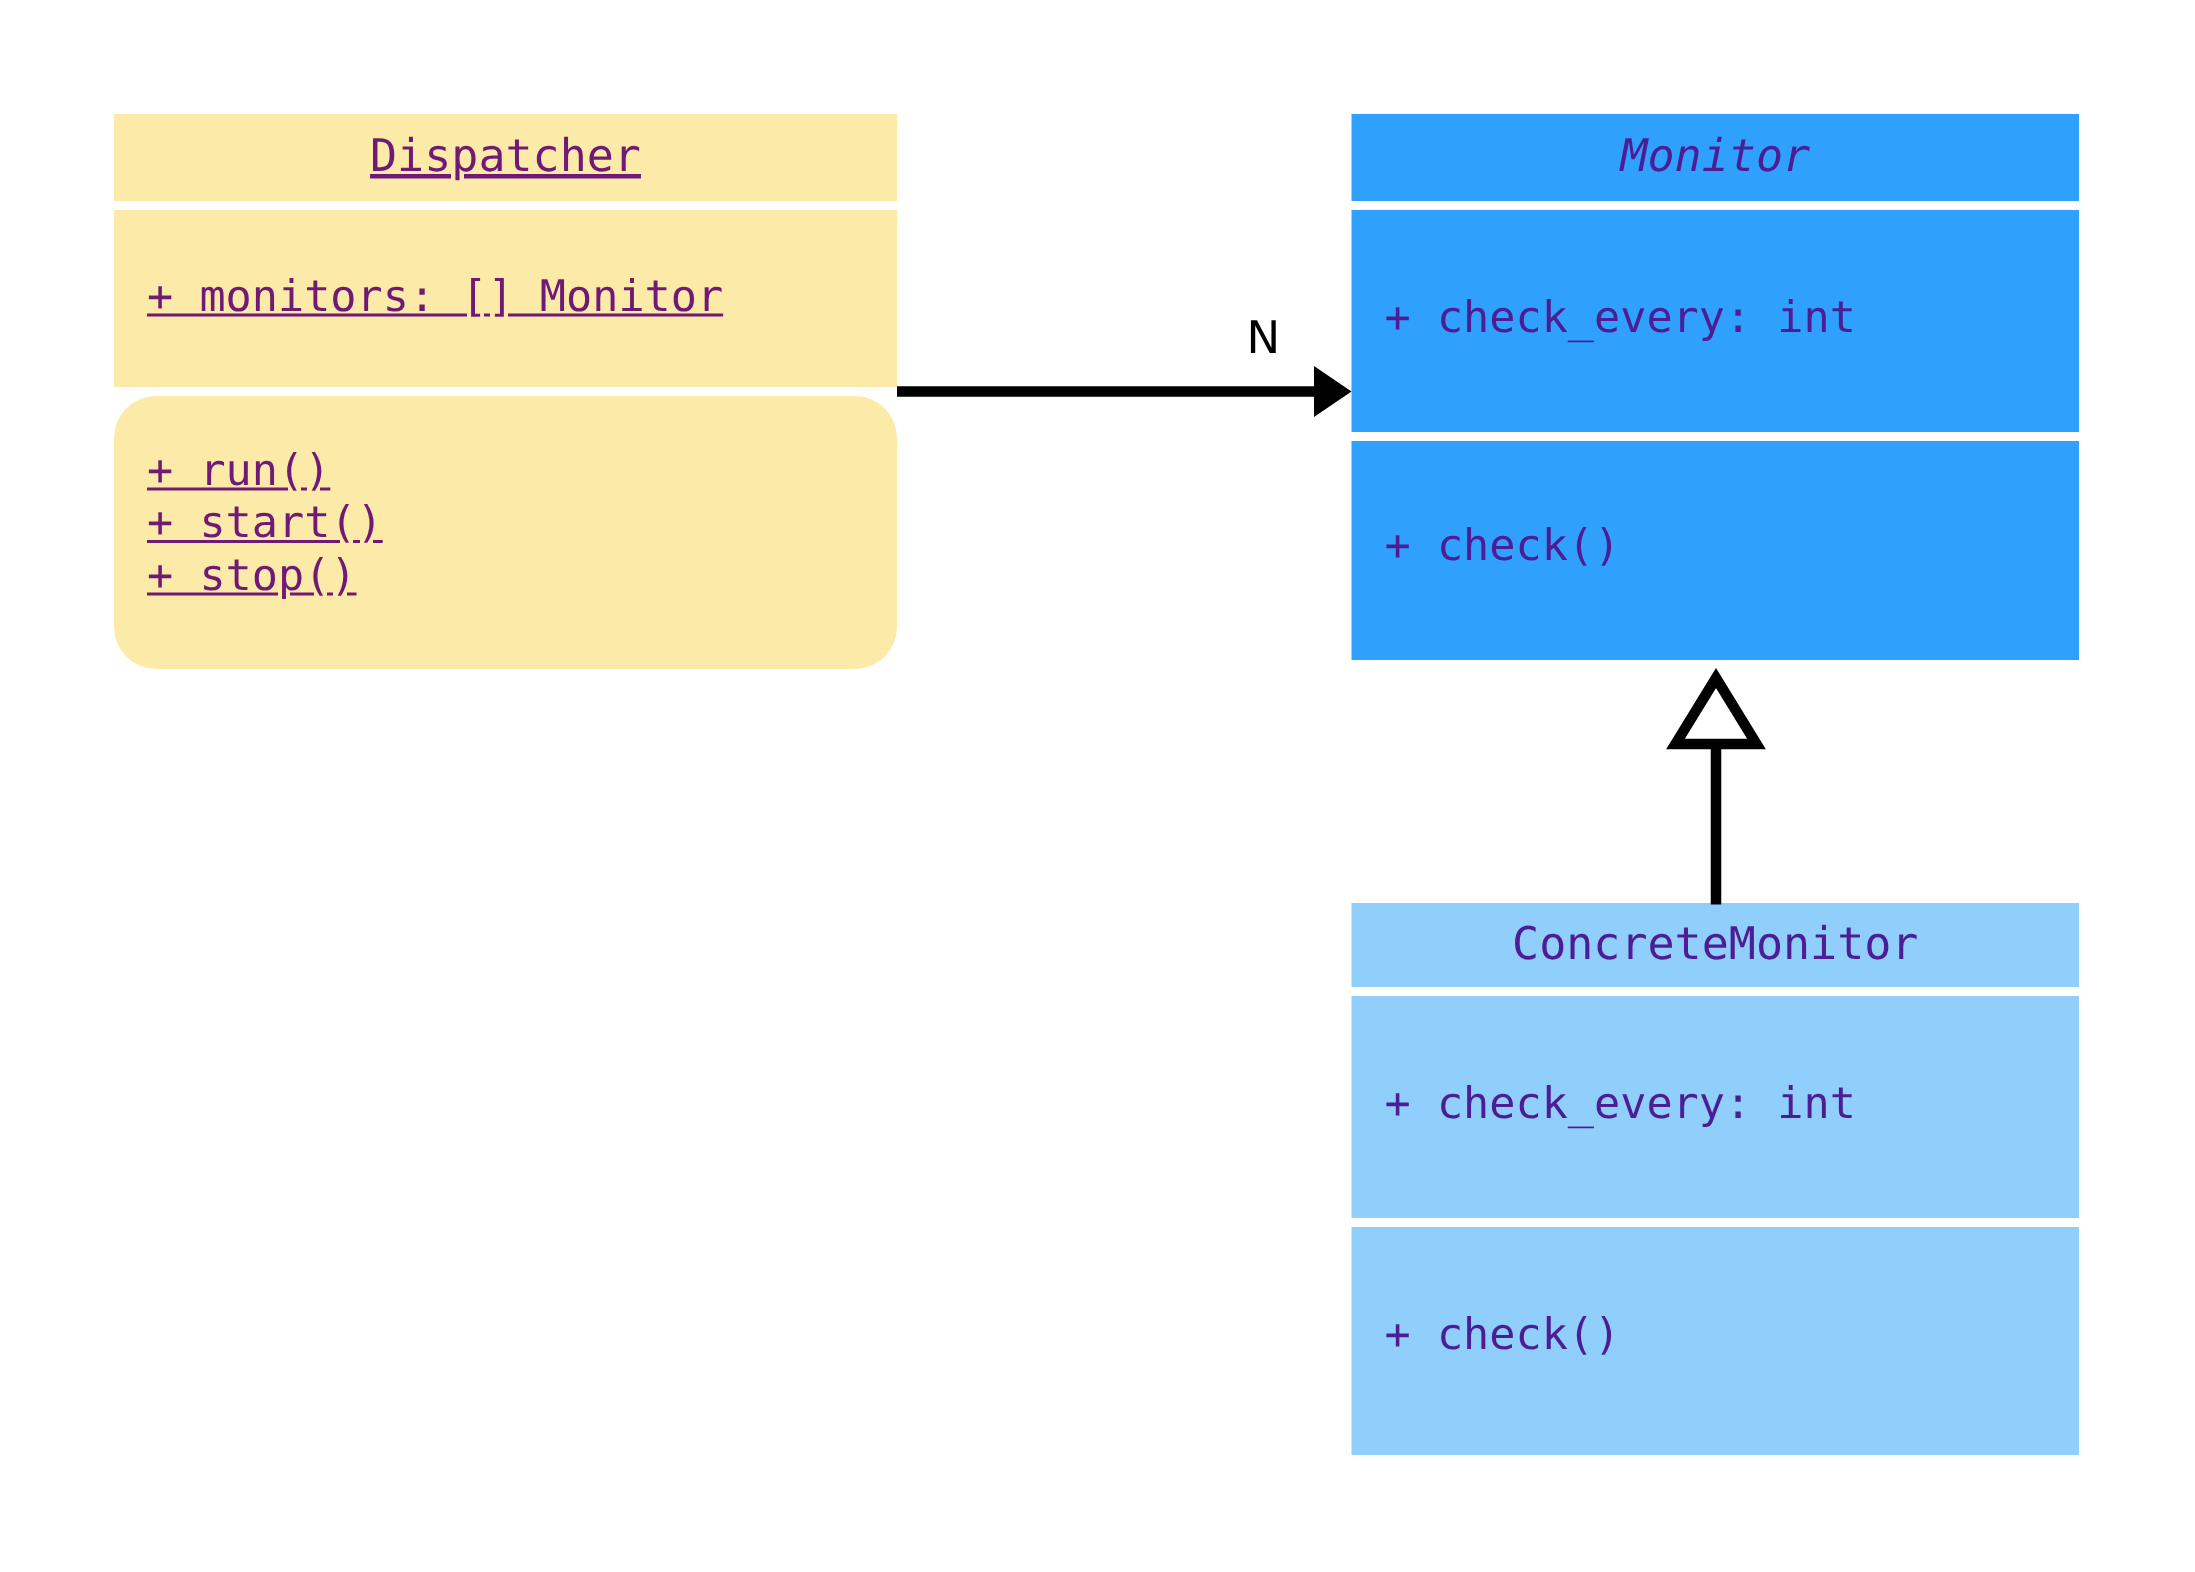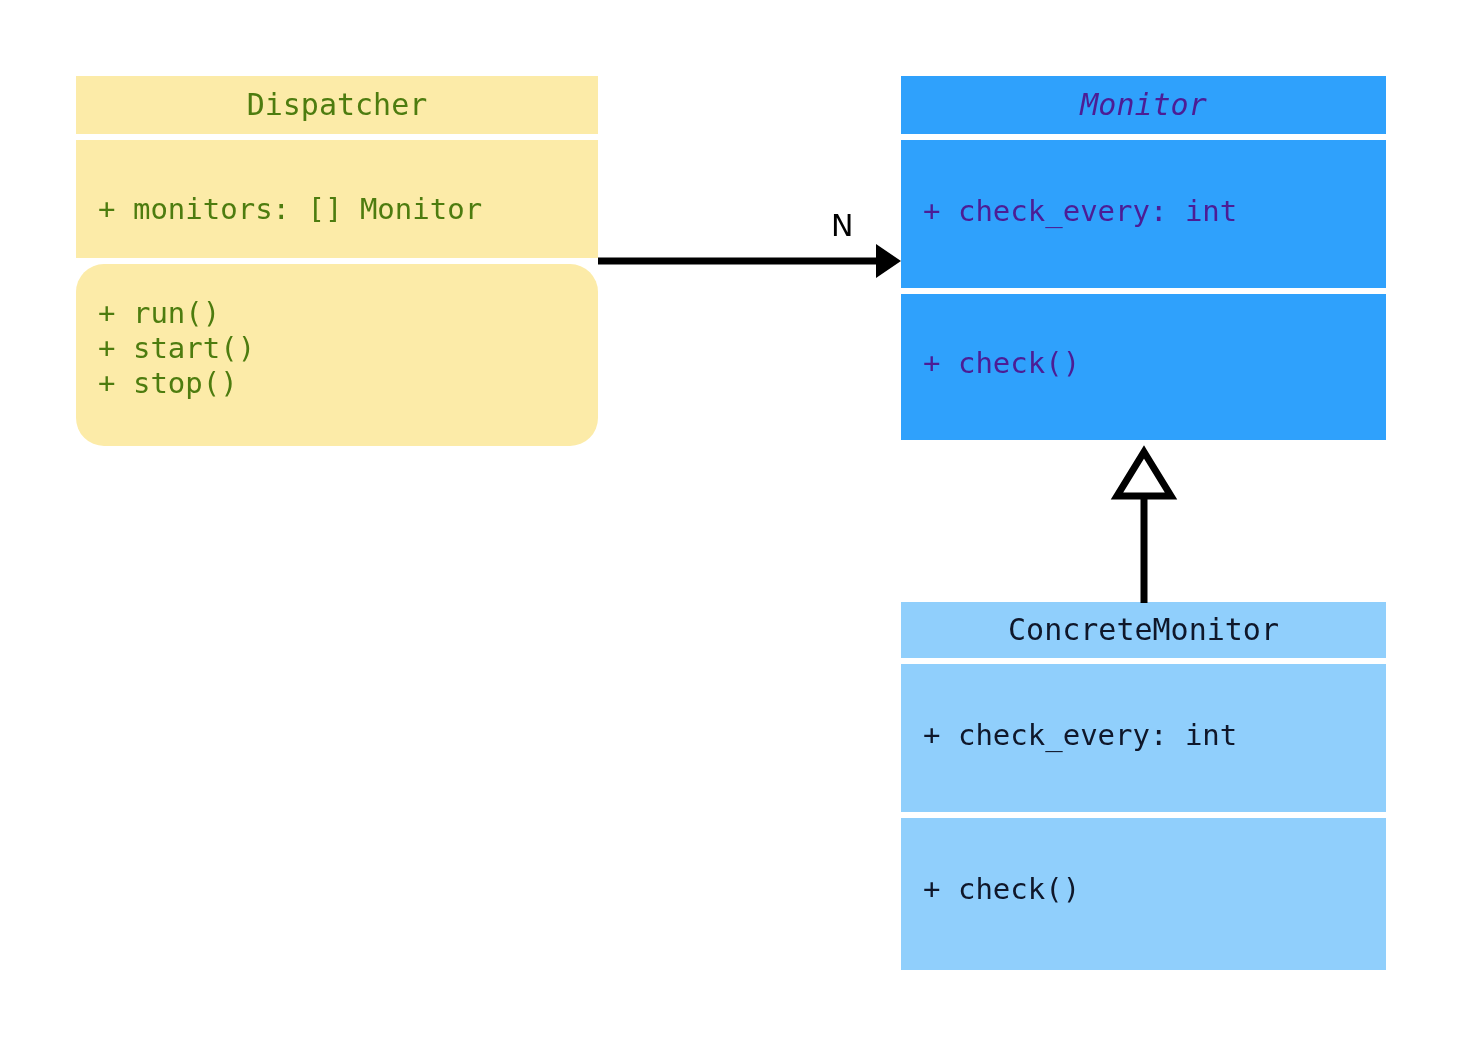--- a/index.html
+++ b/index.html
@@ -41,31 +41,31 @@
   .uml-members {
     font-size: 29px;
     line-height: 35px;
     white-space: pre;
     padding-left: 22px;
   }
 
   
   .c-dispatcher .uml-compartment { background: #fceba8; }
   .c-dispatcher .uml-title,
-  .c-dispatcher .uml-members { color: #4d7c0f; }
+  .c-dispatcher .uml-members { color: #701a75; text-decoration: underline; }
 
   
   .c-monitor .uml-compartment { background: #2fa1fc; }
   .c-monitor .uml-title,
   .c-monitor .uml-members { color: #4c1d95; }
 
   
   .c-concrete .uml-compartment { background: #90cffc; }
   .c-concrete .uml-title,
-  .c-concrete .uml-members { color: #0f172a; }
+  .c-concrete .uml-members { color: #4c1d95; }
 
   
   .connector {
     position: absolute;
     overflow: visible;
   }
   .edge-label {
     position: absolute;
     font-family: "DejaVu Sans", "Liberation Sans", sans-serif;
     font-size: 30px;
@@ -78,21 +78,21 @@
 
 <div id="canvas">
 
   <div class="uml-class c-dispatcher" style="left:76px; top:76px; width:522px; height:370px;">
 
     <div class="uml-compartment" style="top:0px; height:58px;">
       <div class="uml-title" style="padding-top:11px;">Dispatcher</div>
     </div>
 
     <div class="uml-compartment" style="top:64px; height:118px;">
-      <div class="uml-members" style="padding-top:52px;">+ monitors: [] Monitor</div>
+      <div class="uml-members" style="padding-top:40px;">+ monitors: [] Monitor</div>
     </div>
 
     <div class="uml-compartment" style="top:188px; height:182px;border-radius:28px;">
       <div class="uml-members" style="padding-top:32px;">+ run()
 + start()
 + stop()</div>
     </div>
   </div>
 
   <div class="uml-class c-monitor" style="left:901px; top:76px; width:485px; height:364px;">

